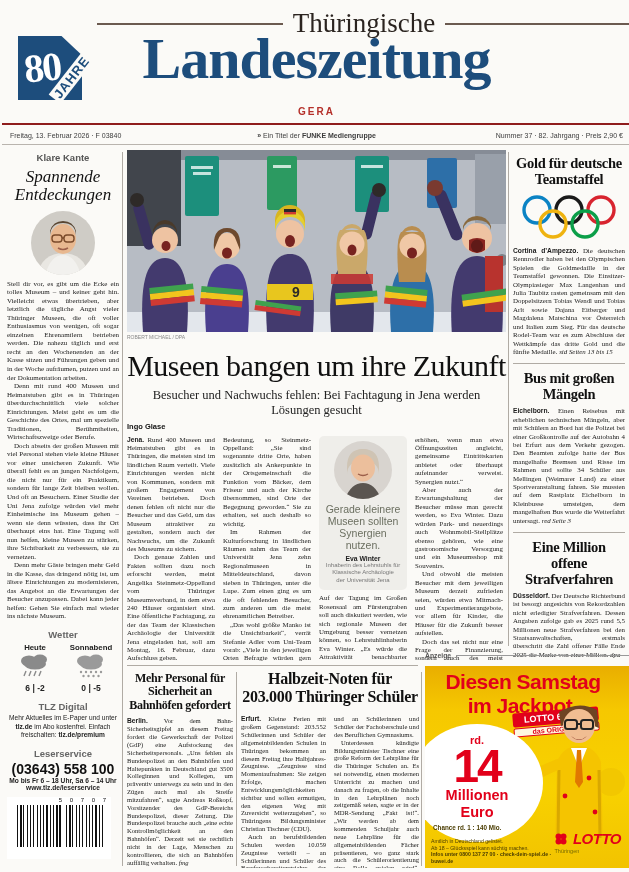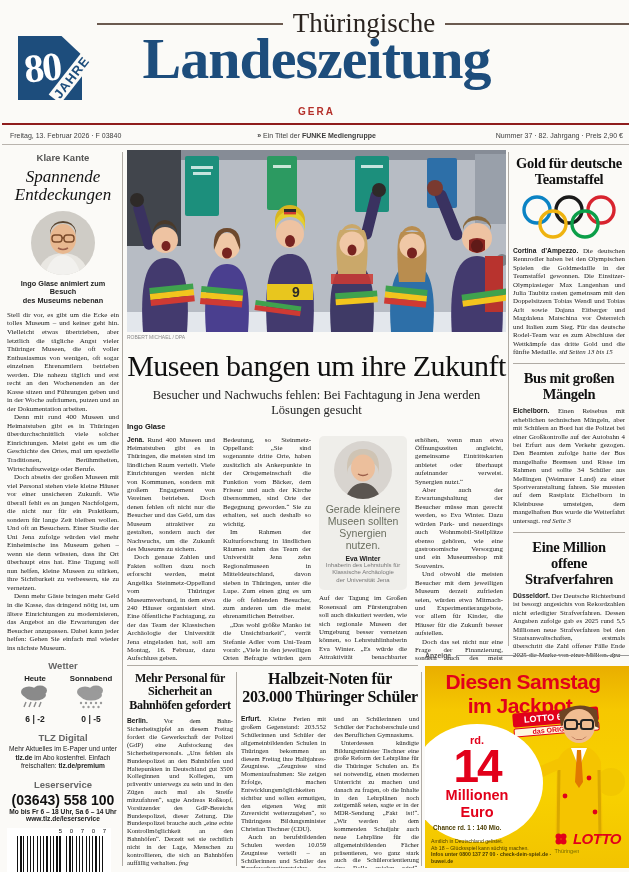--- a/index.html
+++ b/index.html
@@ -173,24 +173,20 @@
         <ellipse cx="32" cy="62" rx="24" ry="20" fill="#e9e7e2"></ellipse>
         <ellipse cx="32" cy="28" rx="13" ry="15" fill="#e8b890"></ellipse>
         <path d="M19 24 Q20 12 32 12 Q44 12 45 24 L45 20 Q42 10 32 10 Q22 10 19 20 Z" fill="#5a4632"></path>
         <rect x="21" y="24" width="10" height="7" rx="3" fill="none" stroke="#7a4a2a" stroke-width="1.4"></rect>
         <rect x="33" y="24" width="10" height="7" rx="3" fill="none" stroke="#7a4a2a" stroke-width="1.4"></rect>
         <line x1="31" y1="27" x2="33" y2="27" stroke="#7a4a2a" stroke-width="1.4"></line>
         <path d="M27 37 Q32 40 37 37" stroke="#9c5f4a" stroke-width="1.5" fill="none"></path>
         <path d="M14 64 Q20 44 32 44 Q44 44 50 64 Z" fill="#f2f1ee"></path>
       </svg>
     </div>
-    <div class="lc-caption">
-      <div>Ingo Glase animiert zum Besuch</div>
-      <div>des Museums nebenan</div>
-    </div>
     <div class="bt">
       <p>Stell dir vor, es gibt um die Ecke ein tolles Museum – und keiner geht hin. Vielleicht etwas übertrieben, aber letztlich die tägliche Angst vieler Thüringer Museen, die oft voller Enthusiasmus von wenigen, oft sogar einzelnen Ehrenamtlern betrieben werden. Die nahezu täglich und erst recht an den Wochenenden an der Kasse sitzen und Führungen geben und in der Woche aufräumen, putzen und an der Dokumentation arbeiten.</p>
       <p>Denn mit rund 400 Museen und Heimatstuben gibt es in Thüringen überdurchschnittlich viele solcher Einrichtungen. Meist geht es um die Geschichte des Ortes, mal um spezielle Traditionen, Berühmtheiten, Wirtschaftszweige oder Berufe.</p>
       <p>Doch abseits der großen Museen mit viel Personal stehen viele kleine Häuser vor einer unsicheren Zukunft. Wie überall fehlt es an jungen Nachfolgern, die nicht nur für ein Praktikum, sondern für lange Zeit bleiben wollen. Und oft an Besuchern. Einer Studie der Uni Jena zufolge würden viel mehr Einheimische ins Museum gehen – wenn sie denn wüssten, dass ihr Ort überhaupt eins hat. Eine Tagung soll nun helfen, kleine Museen zu stärken, ihre Sichtbarkeit zu verbessern, sie zu vernetzen.</p>
       <p>Denn mehr Gäste bringen mehr Geld in die Kasse, das dringend nötig ist, um ältere Einrichtungen zu modernisieren, das Angebot an die Erwartungen der Besucher anzupassen. Dabei kann jeder helfen: Gehen Sie einfach mal wieder ins nächste Museum.</p>
     </div>
 
     <div class="lc-sec-title">Wetter</div>
     <div class="weather-row">
       <div class="weather-cell">

